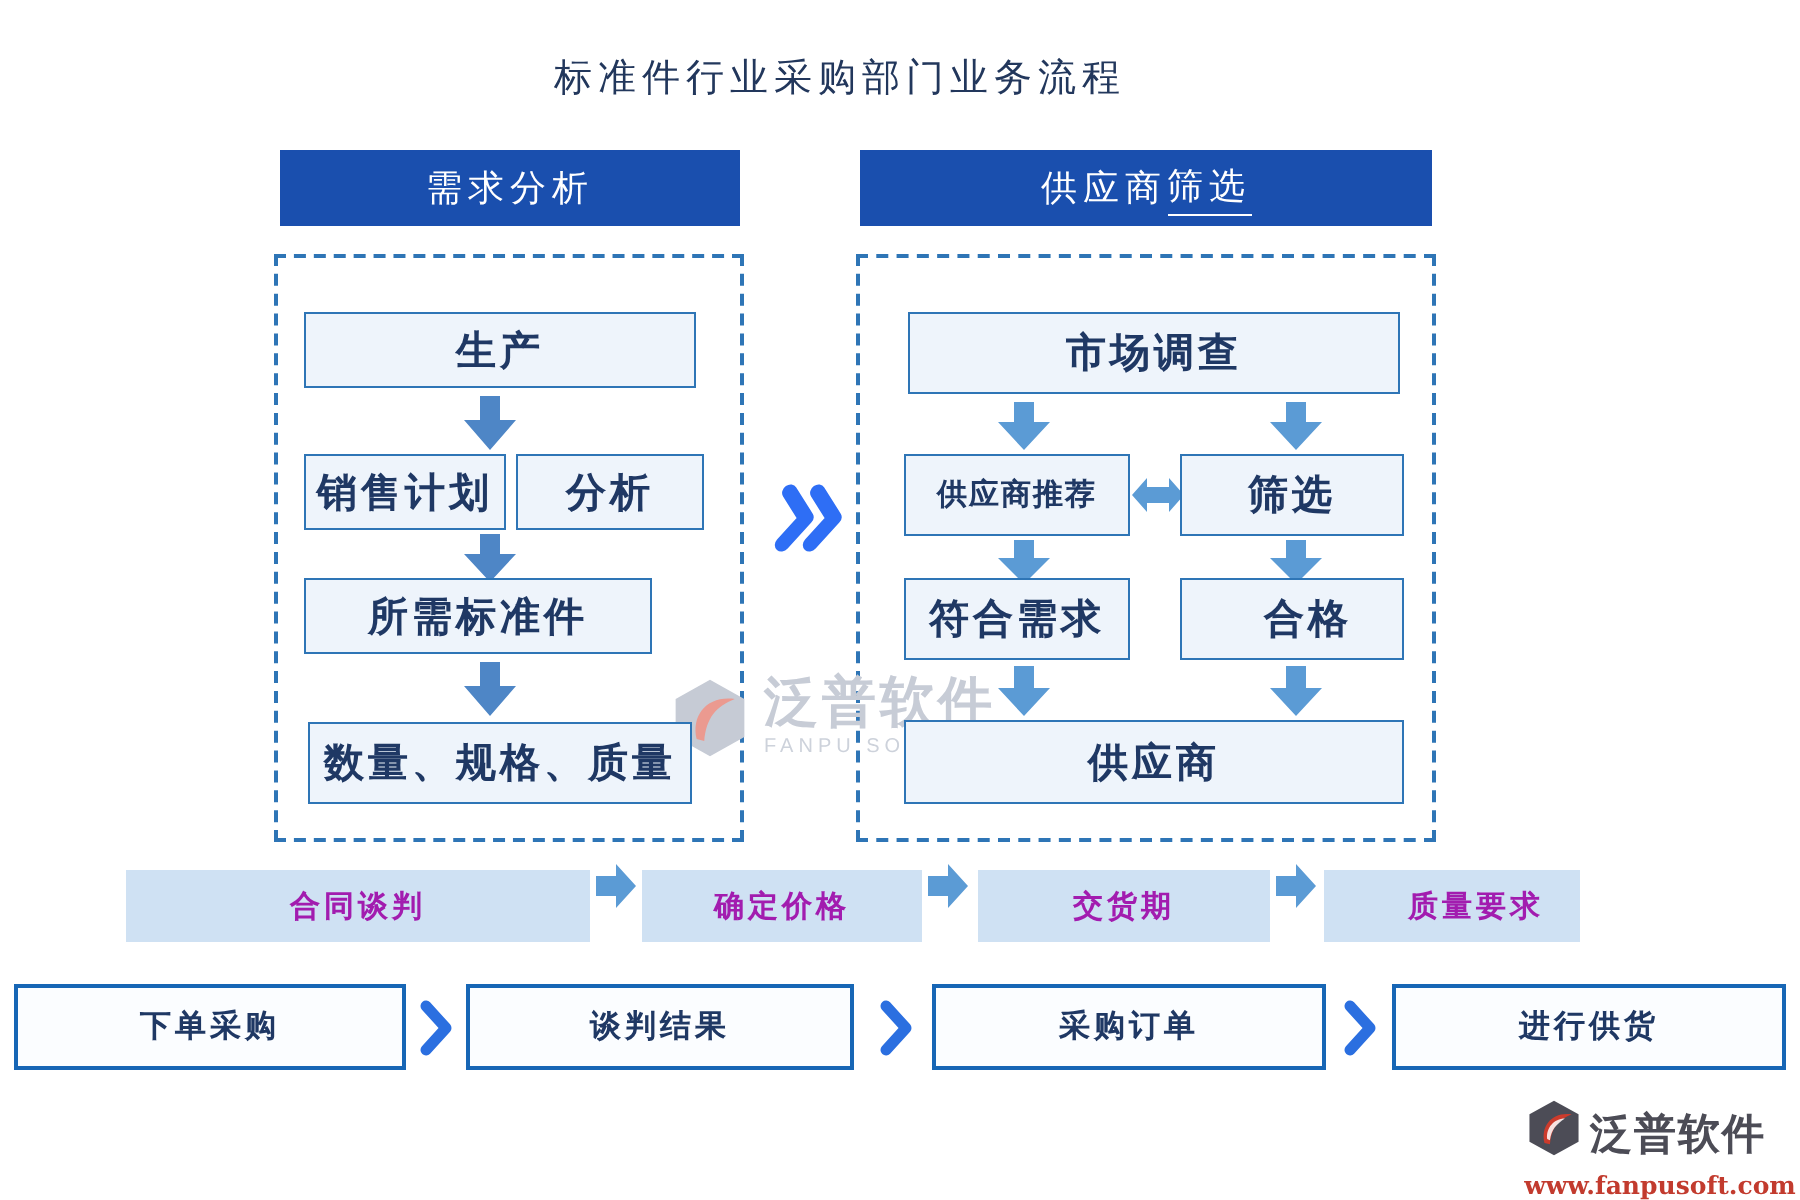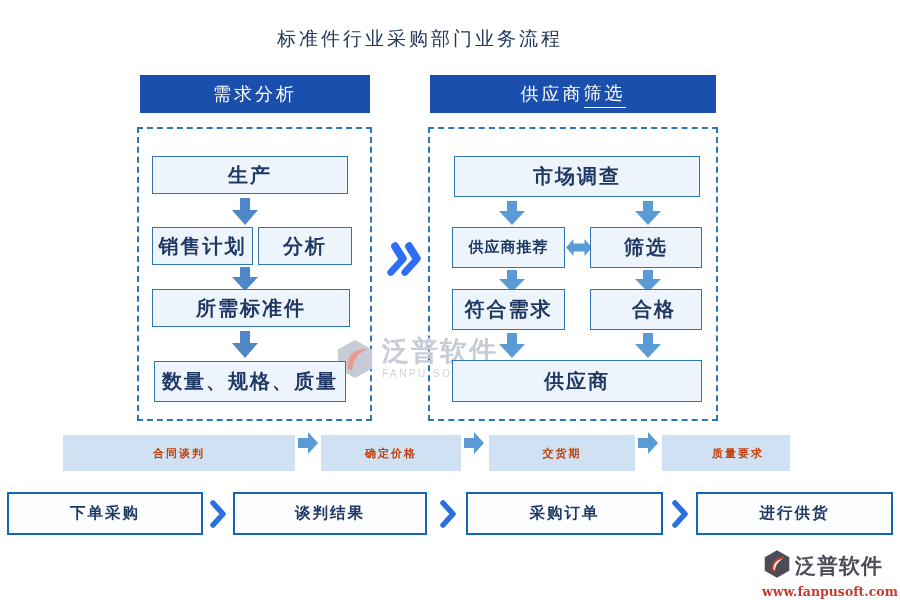--- a/index.html
+++ b/index.html
@@ -22,22 +22,22 @@
     position:absolute;box-sizing:border-box;background:#eef4fb;border:1.5px solid #2e75b6;
     color:#1f3864;display:flex;align-items:center;justify-content:center;
     font-size:20px;font-weight:600;letter-spacing:2px;z-index:3;
   }
   .arrow{position:absolute;z-index:3;line-height:0;}
   .arrow svg{display:block;}
   .fill-left{fill:#4e86c6;}
   .fill-right{fill:#5b9bd5;}
   .lite{
     position:absolute;box-sizing:border-box;height:36px;background:#cfe1f3;
-    color:#c2410c;display:flex;align-items:center;justify-content:center;
-    font-size:11px;font-weight:600;letter-spacing:2px;z-index:3;
+    color:#a21caf;display:flex;align-items:center;justify-content:center;
+    font-size:15px;font-weight:600;letter-spacing:2px;z-index:3;
   }
   .order{
     position:absolute;box-sizing:border-box;height:43px;background:#fbfdff;border:2px solid #1766b5;
     color:#1f3864;display:flex;align-items:center;justify-content:center;
     font-size:15.5px;font-weight:600;letter-spacing:2px;z-index:3;
   }
   .big-chev{position:absolute;z-index:3;line-height:0;}
   .watermark{
     position:absolute;left:334px;top:338px;display:flex;align-items:flex-start;gap:6px;
     z-index:1;pointer-events:none;
@@ -72,21 +72,21 @@
 
   <div class="node" style="left:152px;top:227px;width:101px;height:38px;">销售计划</div>
   <div class="node" style="left:258px;top:227px;width:94px;height:38px;">分析</div>
 
   <div class="arrow" style="left:232px;top:267px;">
     <svg width="26" height="24" viewBox="0 0 26 24">
         <path class="fill-left" d="M8 0 H18 V10 H26 L13 24 L0 10 H8 Z"></path>
       </svg>
   </div>
 
-  <div class="node" style="left:152px;top:289px;width:198px;height:38px;">所需标准件</div>
+  <div class="node" style="left:152px;top:289px;width:174px;height:38px;">所需标准件</div>
 
   <div class="arrow" style="left:232px;top:331px;">
     <svg width="26" height="27" viewBox="0 0 26 27">
         <path class="fill-left" d="M8 0 H18 V12 H26 L13 27 L0 12 H8 Z"></path>
       </svg>
   </div>
 
   <div class="node" style="left:154px;top:361px;width:192px;height:41px;">数量、规格、质量</div>
 
   <div class="big-chev" style="left:388px;top:240px;transform:skewX(-8deg);">

